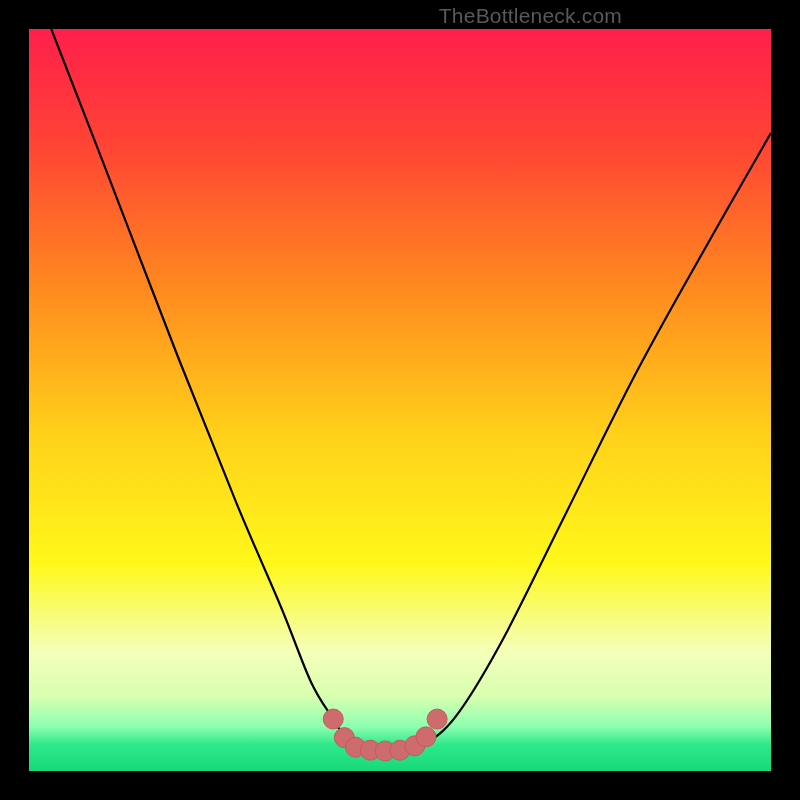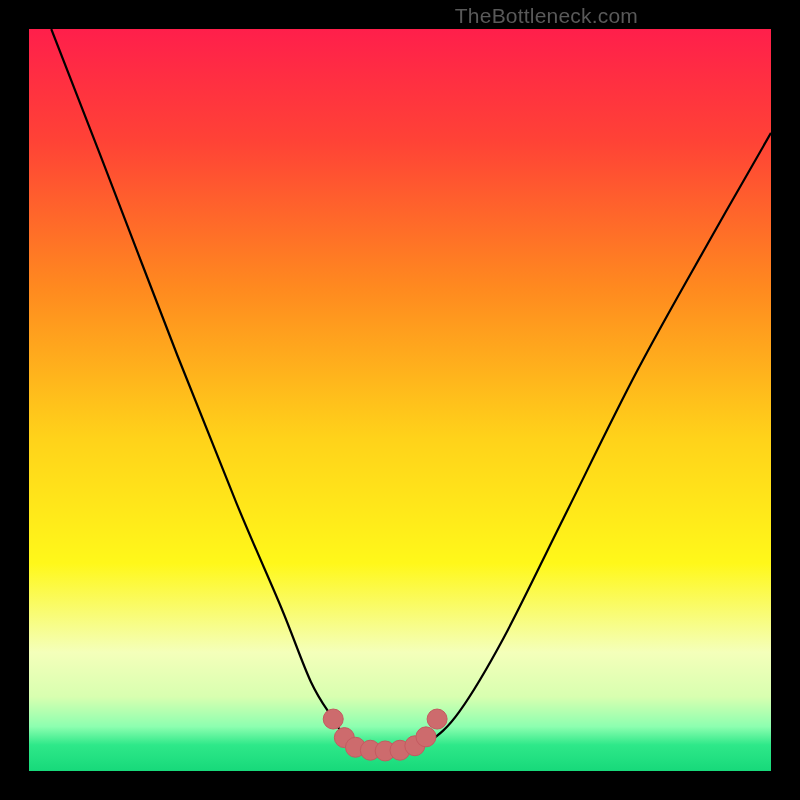--- a/index.html
+++ b/index.html
@@ -11,21 +11,20 @@
     overflow: hidden;
     font-family: Arial, Helvetica, sans-serif;
   }
   .frame {
     position: absolute;
     top: 0;
     left: 0;
     width: 652px;
     height: 800px;
     background: #000;
-    padding-left: 16px;
   }
   .plot-area {
     position: absolute;
     top: 29px;
     left: 29px;
     width: 742px;
     height: 742px;
     overflow: hidden;
   }
   .watermark {

